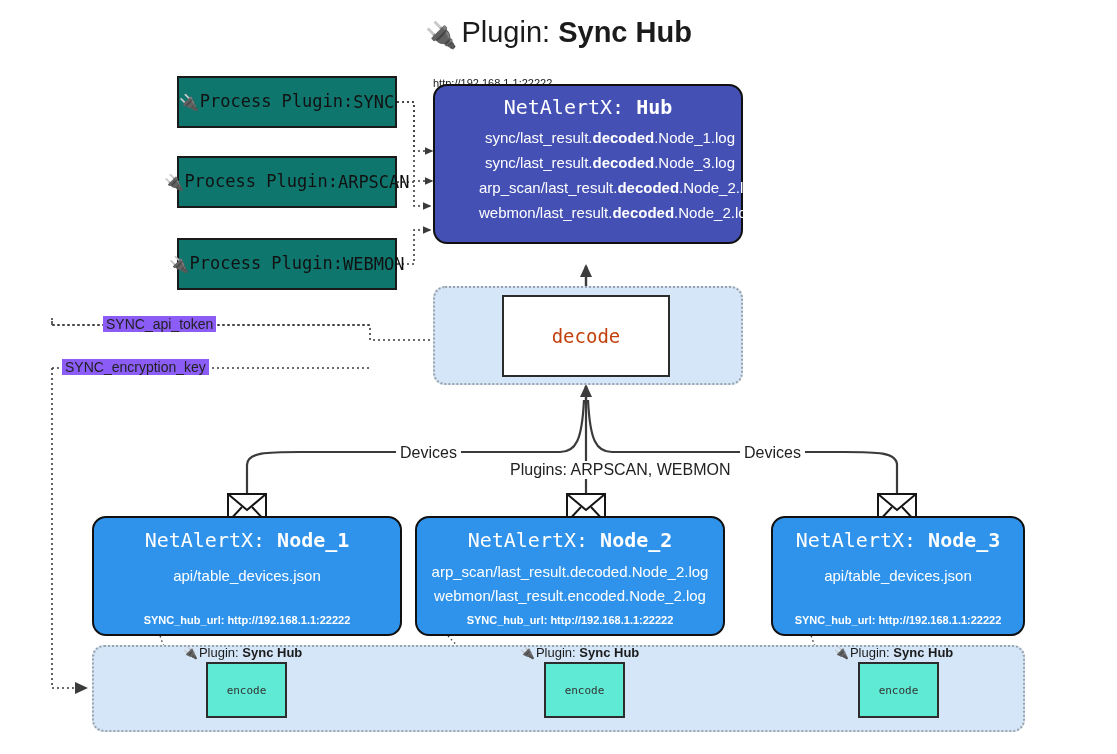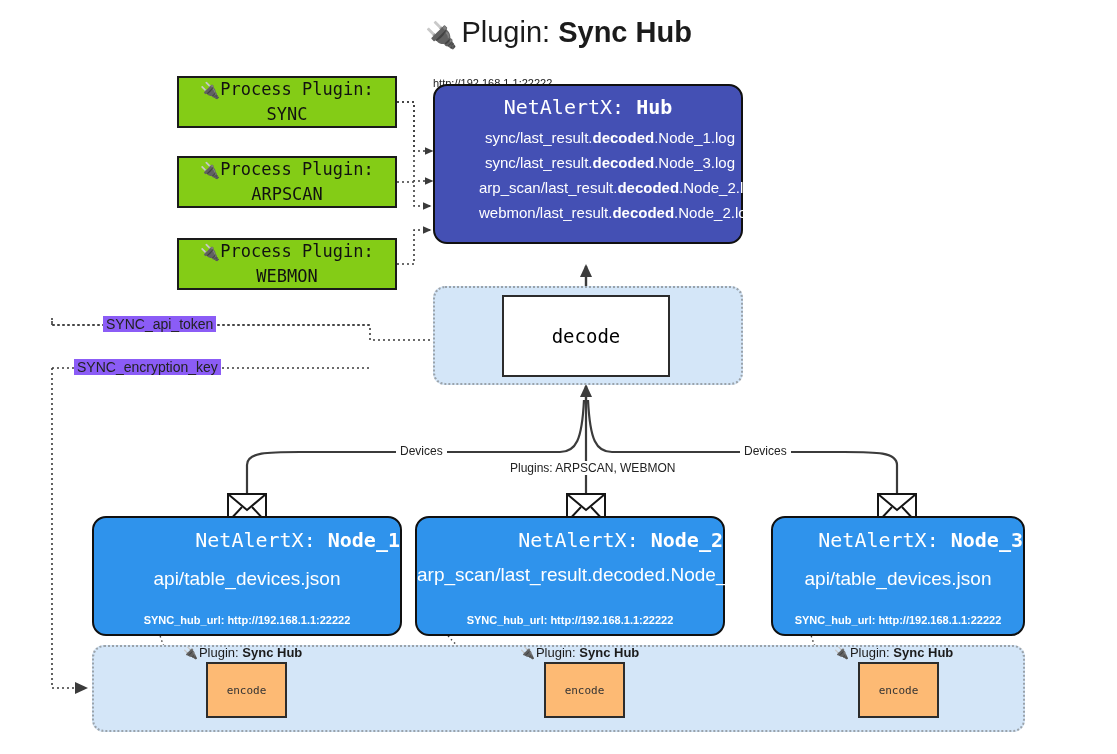--- a/index.html
+++ b/index.html
@@ -55,28 +55,27 @@
     top: 77px;
     width: 310px;
     text-align: left;
     font-size: 11px;
     color: #222;
   }
 
   
   .proc-box {
     border: 2px solid #1a1a1a;
-    background: #84cc16;
+    background: #0f766e;
     font-family: "DejaVu Sans Mono", "Liberation Mono", monospace;
     font-size: 17px;
     color: #111;
     line-height: 1.45;
     text-align: center;
     display: flex;
-    flex-direction: column;
     align-items: center;
     justify-content: center;
     padding: 4px 20px;
   }
   .proc-box .l1 { white-space: nowrap; }
   .proc-box .l2 { white-space: nowrap; }
   .proc-box .plug {
     font-family: "DejaVu Sans", sans-serif;
     font-size: 16px;
     vertical-align: -1px;
@@ -117,62 +116,62 @@
     border: 2px dotted #9aa3ab;
     border-radius: 12px;
   }
   #decode {
     left: 502px; top: 295px; width: 168px; height: 82px;
     background: #ffffff;
     border: 2px solid #2c2c2c;
     display: flex; align-items: center; justify-content: center;
     font-family: "DejaVu Sans Mono", "Liberation Mono", monospace;
     font-size: 19px;
-    color: #000000;
+    color: #c2410c;
   }
 
   
   .secret-label {
     position: absolute;
     background: #8b5cf6;
     font-size: 14px;
     color: #222;
     white-space: nowrap;
     padding: 0 3px;
   }
 
   
   .edge-label {
     position: absolute;
     background: #ffffff;
-    font-size: 12px;
+    font-size: 16px;
     color: #222;
     white-space: nowrap;
     padding: 0 4px;
   }
 
   
   .nax {
     border: 2px solid #101010;
     border-radius: 14px;
     background: #2f93ec;
     color: #ffffff;
     box-sizing: border-box;
     position: absolute;
   }
   .nax .nax-title {
     font-family: "DejaVu Sans Mono", "Liberation Mono", monospace;
     font-size: 20px;
-    text-align: right;
+    text-align: center;
     white-space: nowrap;
     margin-top: 10px;
   }
   .nax .nax-title b { font-weight: bold; }
   .nax .nax-line {
-    font-size: 19px;
+    font-size: 15px;
     text-align: center;
     white-space: nowrap;
     line-height: 1.6;
   }
   .nax .nax-foot {
     position: absolute;
     left: 0; bottom: 8px; width: 100%;
     text-align: center;
     font-size: 11px;
     font-weight: bold;
@@ -189,21 +188,21 @@
   
   #plugin-band {
     left: 92px; top: 645px; width: 933px; height: 87px;
     background: #d4e6f8;
     border: 2px dotted #9aa3ab;
     border-radius: 12px;
   }
   .encode-box {
     position: absolute;
     width: 77px; height: 52px;
-    background: #fdba74;
+    background: #5eead4;
     border: 2px solid #2c2c2c;
     display: flex; align-items: center; justify-content: center;
     font-family: "DejaVu Sans Mono", "Liberation Mono", monospace;
     font-size: 11px;
     color: #333;
   }
   .plugin-cap {
     position: absolute;
     font-size: 13px;
     color: #1b1b1b;
@@ -316,21 +315,21 @@
     </div>
     <div class="line">
       <span>webmon/last_result.</span><b>decoded</b><span>.Node_2.log</span>
     </div>
   </div>
 
   <div class="node" id="decode-cluster"></div>
   <div class="node" id="decode">decode</div>
 
   <div class="secret-label" style="left:103px; top:316px;">SYNC_api_token</div>
-  <div class="secret-label" style="left:74px; top:359px;">SYNC_encryption_key</div>
+  <div class="secret-label" style="left:62px; top:359px;">SYNC_encryption_key</div>
 
   <div class="edge-label" style="left:396px; top:444px;">Devices</div>
   <div class="edge-label" style="left:740px; top:444px;">Devices</div>
   <div class="edge-label" style="left:506px; top:461px;">Plugins: ARPSCAN, WEBMON</div>
 
   <svg class="envelope" style="left:227px; top:493px;" viewBox="0 0 40 30">
     <rect x="1" y="1" width="38" height="28" fill="#ffffff" stroke="#151515" stroke-width="2"></rect>
     <path d="M1,1 L20,17 L39,1" fill="none" stroke="#151515" stroke-width="2"></path>
     <path d="M1,29 L15,14 M39,29 L25,14" fill="none" stroke="#151515" stroke-width="2"></path>
   </svg>
@@ -353,20 +352,21 @@
     <div class="nax-line" style="margin-top:12px;">api/table_devices.json</div>
     <div class="nax-foot">SYNC_hub_url: http://192.168.1.1:22222</div>
   </div>
 
   <div class="nax" style="left:415px; top:516px; width:310px; height:120px;">
     <div class="nax-title">
       <span>NetAlertX:</span>
       <b>Node_2</b>
     </div>
     <div class="nax-line" style="margin-top:8px;">arp_scan/last_result.decoded.Node_2.log</div>
+    <div class="nax-line">webmon/last_result.encoded.Node_2.log</div>
     <div class="nax-foot">SYNC_hub_url: http://192.168.1.1:22222</div>
   </div>
 
   <div class="nax" style="left:771px; top:516px; width:254px; height:120px;">
     <div class="nax-title">
       <span>NetAlertX:</span>
       <b>Node_3</b>
     </div>
     <div class="nax-line" style="margin-top:12px;">api/table_devices.json</div>
     <div class="nax-foot">SYNC_hub_url: http://192.168.1.1:22222</div>

